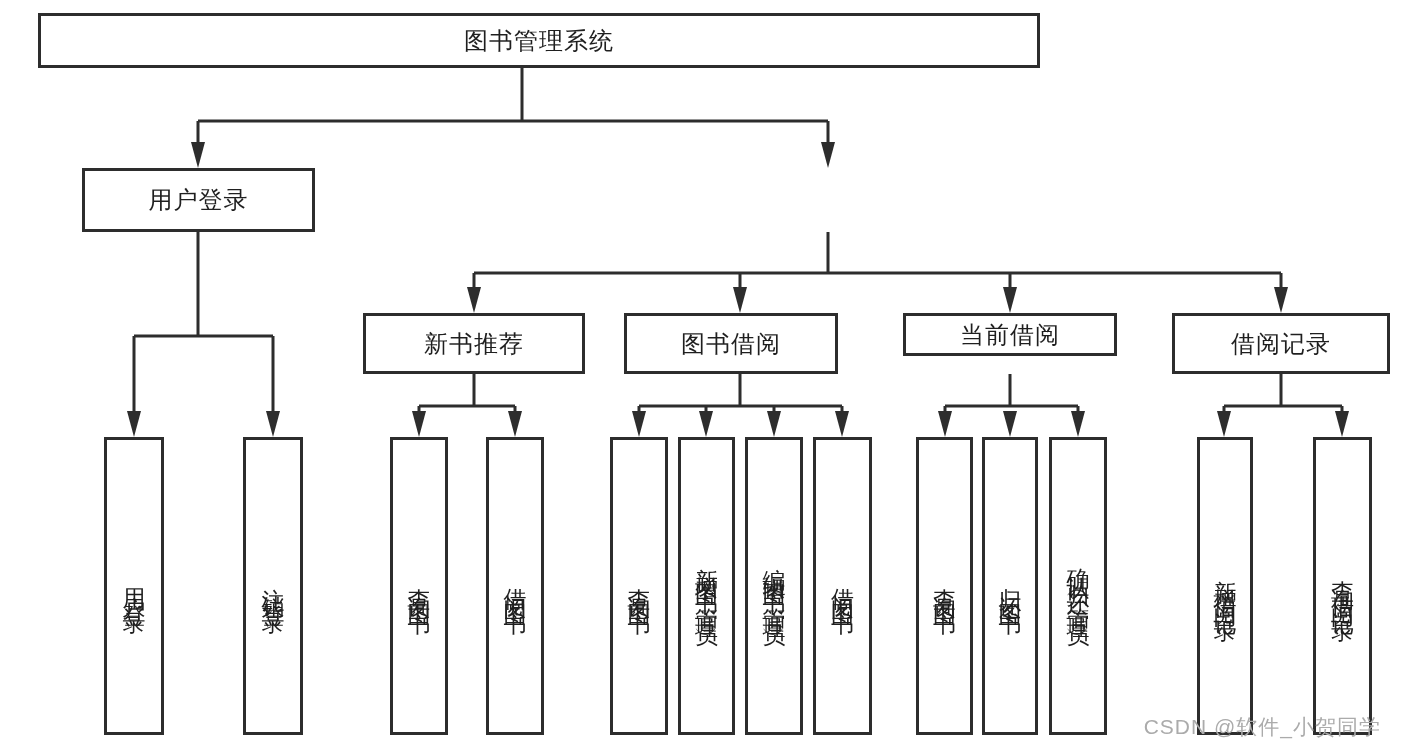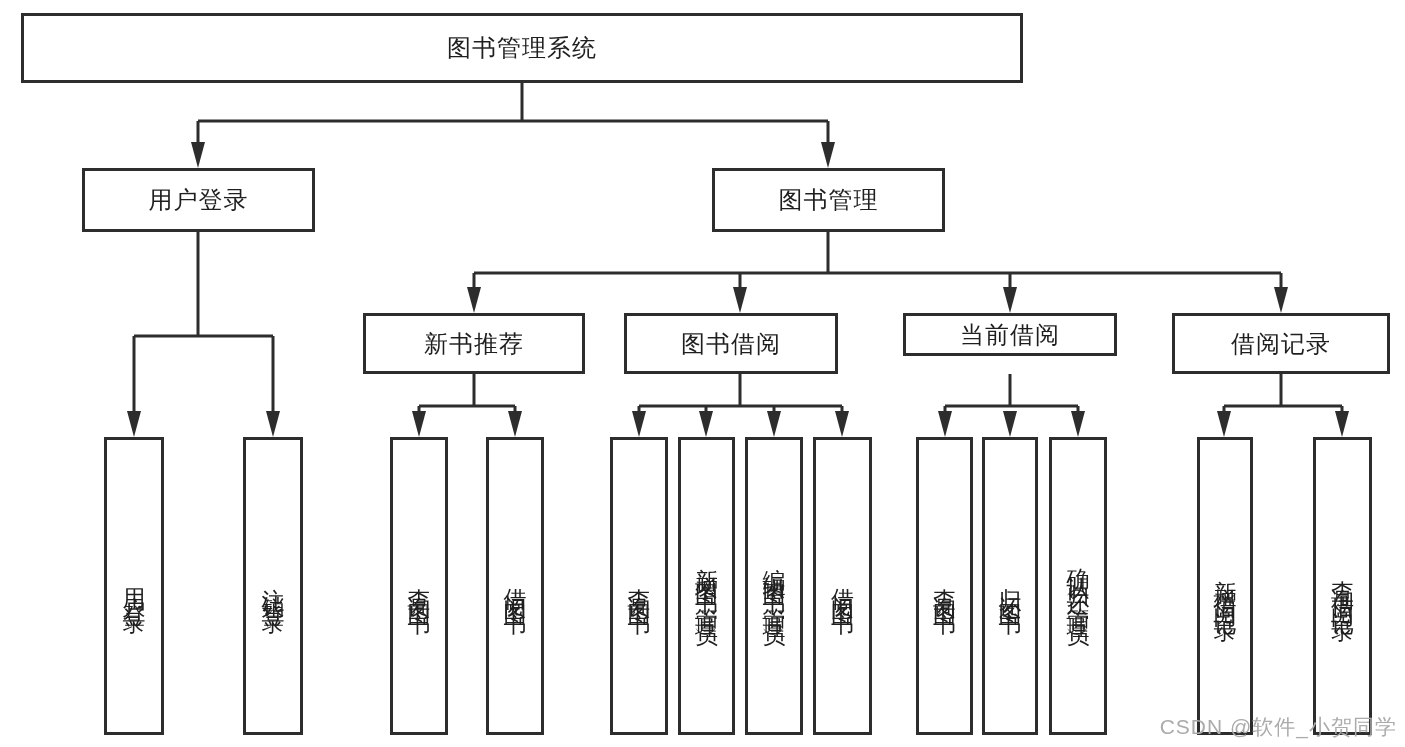--- a/index.html
+++ b/index.html
@@ -31,21 +31,21 @@
   .leaf {
     writing-mode: vertical-rl;
     text-orientation: mixed;
     font-size: 23px;
     letter-spacing: 8px;
     line-height: 1;
   }
   .leaf span { display: inline-block; }
   .watermark {
     position: absolute;
-    right: 8px;
+    right: 24px;
     bottom: 6px;
     font-size: 21px;
     color: #ababab;
     letter-spacing: 1px;
     pointer-events: none;
   }
 </style>
 </head>
 <body>
 
@@ -76,29 +76,26 @@
       <polygon points="767,411 781,411 774,437"></polygon>
       <polygon points="835,411 849,411 842,437"></polygon>
       <polygon points="938,411 952,411 945,437"></polygon>
       <polygon points="1003,411 1017,411 1010,437"></polygon>
       <polygon points="1071,411 1085,411 1078,437"></polygon>
       <polygon points="1217,411 1231,411 1224,437"></polygon>
       <polygon points="1335,411 1349,411 1342,437"></polygon>
     </g>
   </svg>
 
-  <div class="node hbox" style="left:21px; top:13px; width:1002px; height:70px;">
+  <div class="node hbox" style="left:38px; top:13px; width:1002px; height:55px;">
     <span>图书管理系统</span>
   </div>
 
   <div class="node hbox" style="left:82px; top:168px; width:233px; height:64px;">
     <span>用户登录</span>
-  </div>
-  <div class="node hbox" style="left:712px; top:168px; width:233px; height:64px;">
-    <span>图书管理</span>
   </div>
 
   <div class="node hbox" style="left:363px; top:313px; width:222px; height:61px;">
     <span>新书推荐</span>
   </div>
   <div class="node hbox" style="left:624px; top:313px; width:214px; height:61px;">
     <span>图书借阅</span>
   </div>
   <div class="node hbox" style="left:903px; top:313px; width:214px; height:43px;">
     <span>当前借阅</span>

